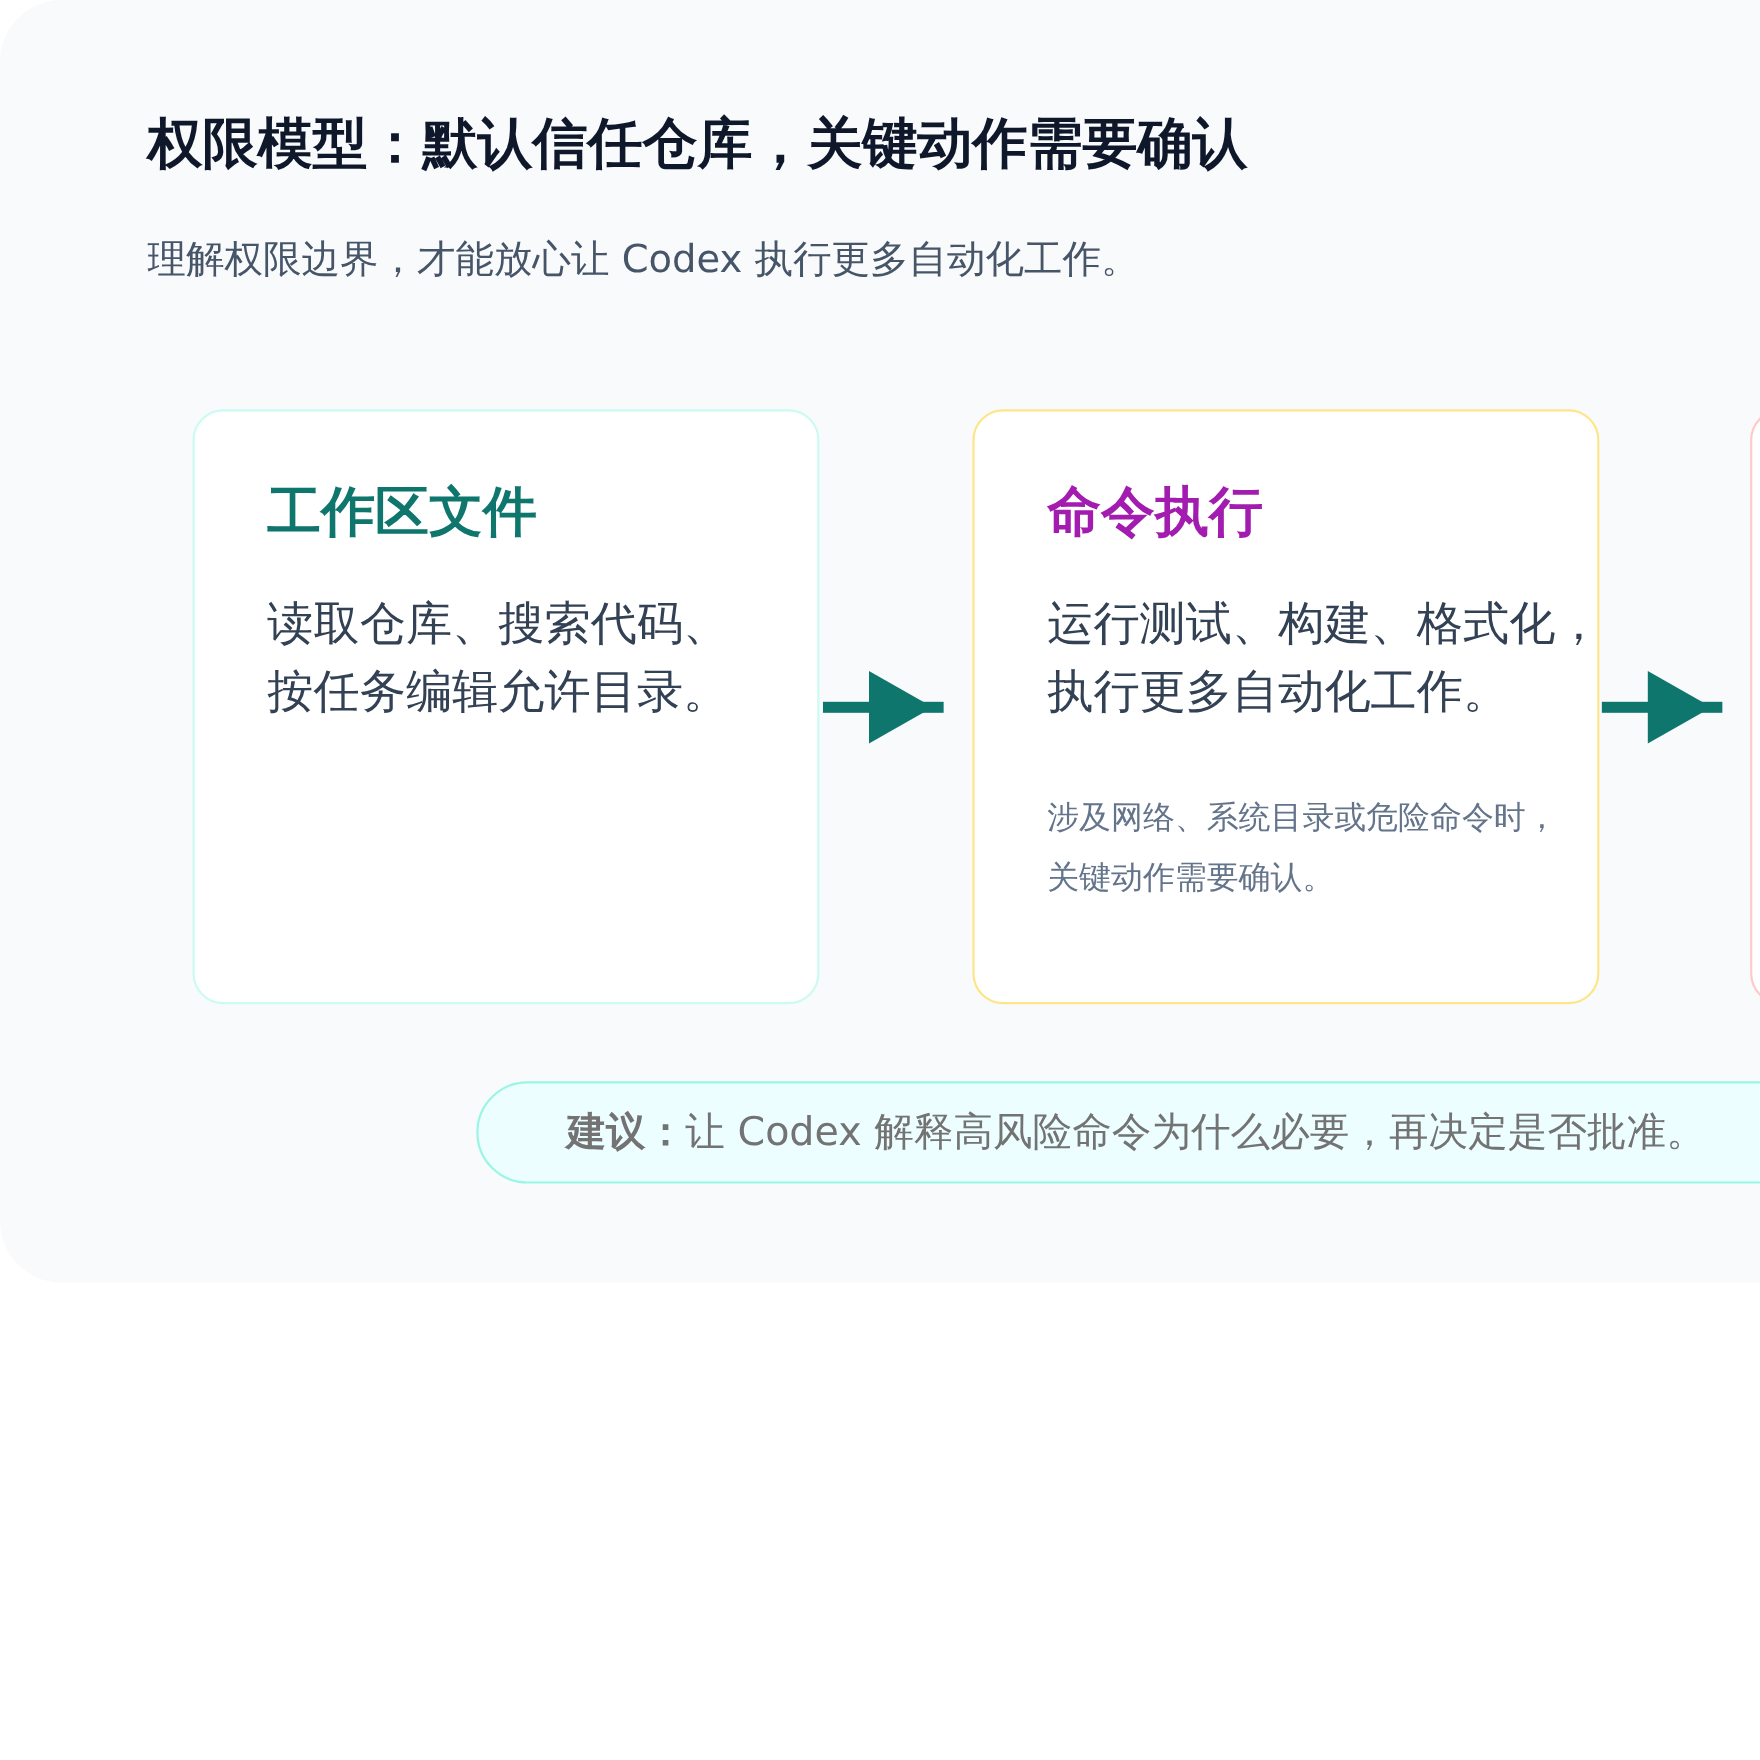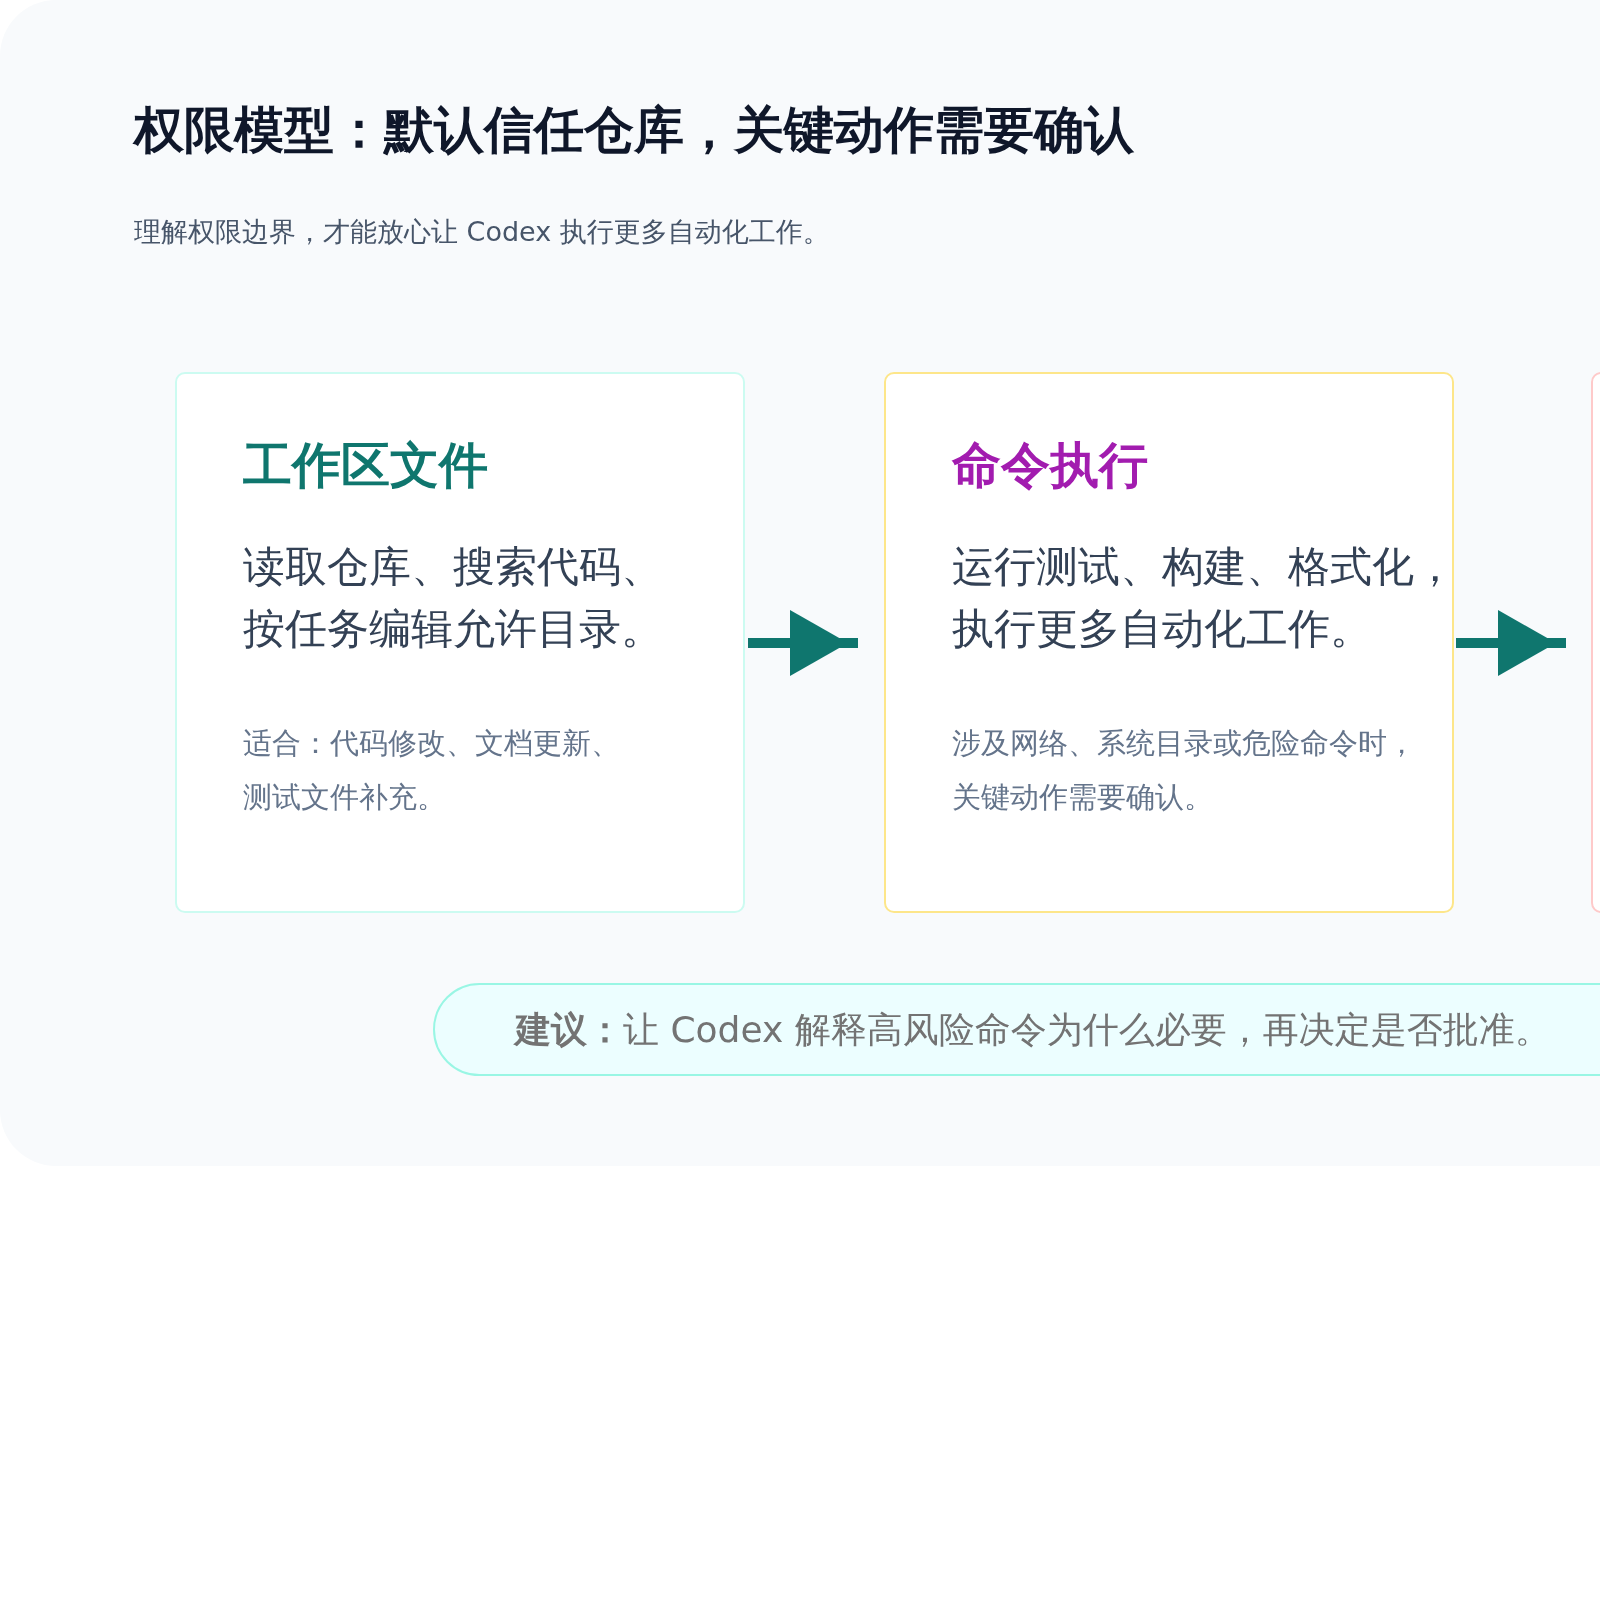--- a/index.html
+++ b/index.html
@@ -12,25 +12,25 @@
     position: absolute; left: 0; top: 0; width: 1700px; height: 1166px;
     background: #f8fafc; border-radius: 56px;
   }
   .title {
     position: absolute; left: 134px; top: 100px; margin: 0;
     font-size: 50px; font-weight: bold; color: #0f172a; white-space: nowrap;
     letter-spacing: 0px; line-height: 1.2;
   }
   .subtitle {
     position: absolute; left: 134px; top: 214px; margin: 0;
-    font-size: 27px; color: #475569; white-space: nowrap; line-height: 1.3;
+    font-size: 35px; color: #475569; white-space: nowrap; line-height: 1.3;
   }
   .card {
     position: absolute; top: 372px; width: 570px; height: 541px;
-    background: #ffffff; border: 2px solid; border-radius: 10px; box-sizing: border-box;
+    background: #ffffff; border: 2px solid; border-radius: 28px; box-sizing: border-box;
   }
   .card-title {
     position: absolute; left: 66px; top: 60px; margin: 0;
     font-size: 49px; font-weight: bold; white-space: nowrap; line-height: 1.3;
   }
   .card-body {
     position: absolute; left: 66px; top: 162px; margin: 0;
     font-size: 42px; color: #334155; line-height: 62px; white-space: nowrap;
   }
   .card-note {
@@ -54,24 +54,20 @@
 <div class="panel">
   <h1 class="title">权限模型：默认信任仓库，关键动作需要确认</h1>
   <p class="subtitle">理解权限边界，才能放心让 Codex 执行更多自动化工作。</p>
 
   <div class="card" style="left:175px; border-color:#ccfbf1;">
     <h2 class="card-title" style="color:#0f766e;">工作区文件</h2>
     <div class="card-body">
       <div>读取仓库、搜索代码、</div>
       <div>按任务编辑允许目录。</div>
     </div>
-    <div class="card-note">
-      <div>适合：代码修改、文档更新、</div>
-      <div>测试文件补充。</div>
-    </div>
   </div>
 
   <svg class="arrow" style="left:748px;" viewBox="0 0 110 70">
     <rect x="0" y="30" width="110" height="10" fill="#0f766e"></rect>
     <polygon points="42,2 100,35 42,68" fill="#0f766e"></polygon>
   </svg>
 
   <div class="card" style="left:884px; border-color:#fde68a;">
     <h2 class="card-title" style="color:#a21caf;">命令执行</h2>
     <div class="card-body">

